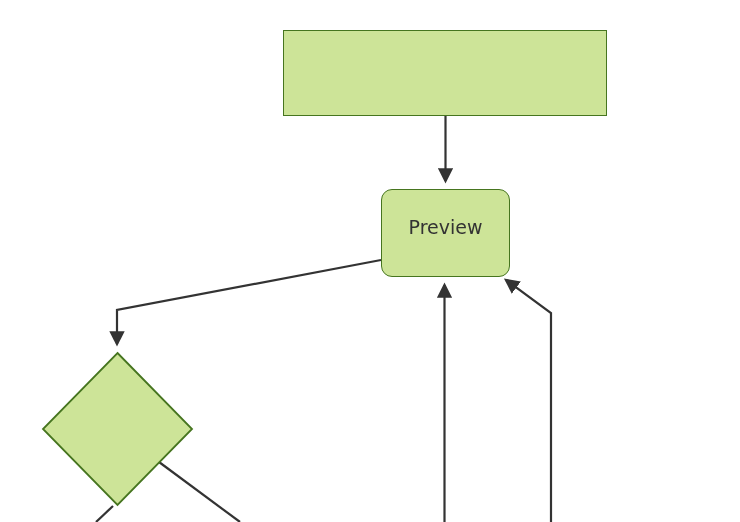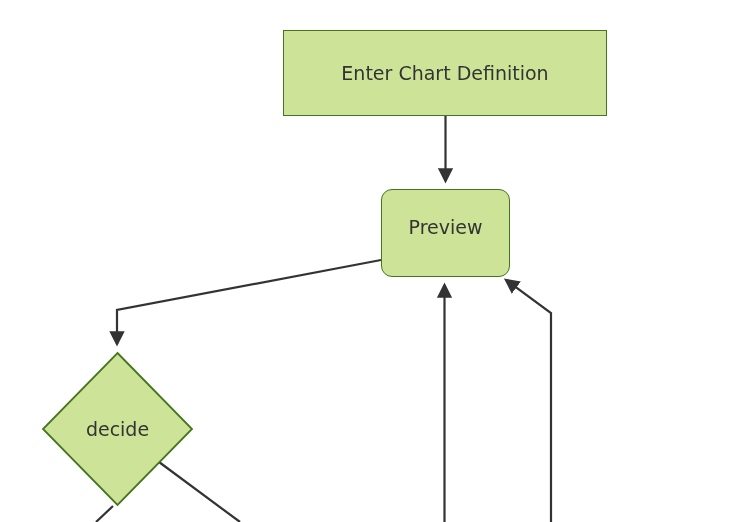--- a/index.html
+++ b/index.html
@@ -77,25 +77,23 @@
     <path d="M 113 506 L 96 522" stroke="#333333" stroke-width="2.2" fill="none"></path>
 
     <path d="M 159 462 L 240 522" stroke="#333333" stroke-width="2.2" fill="none"></path>
 
     <path d="M 444.5 522 L 444.5 285" stroke="#333333" stroke-width="2.2" fill="none" marker-end="url(#arrow)"></path>
 
     <path d="M 551 522 L 551 313 L 506 280" stroke="#333333" stroke-width="2.2" fill="none" marker-end="url(#arrow)"></path>
   </svg>
 
   <div class="node-shape rect-node" style="left:283px; top:30px; width:324px; height:86px;"></div>
-  <div class="node-label" style="left:283px; top:30px; width:324px; height:86px;">Enter Chart Definition</div>
 
   <div class="node-shape round-node" style="left:381px; top:189px; width:129px; height:88px;"></div>
   <div class="node-label" style="left:381px; top:189px; width:129px; height:76px;">Preview</div>
 
   <div class="diamond-wrap" style="left:42px; top:352px; width:151px; height:154px;">
     <svg width="151" height="154" viewBox="0 0 151 154" xmlns="http://www.w3.org/2000/svg">
       <polygon points="75.5,1 150,77 75.5,153 1,77" fill="#cde498" stroke="#46751f" stroke-width="1.8"></polygon>
     </svg>
   </div>
-  <div class="node-label" style="left:42px; top:352px; width:151px; height:154px;">decide</div>
 
 </div>
 
 </body></html>

